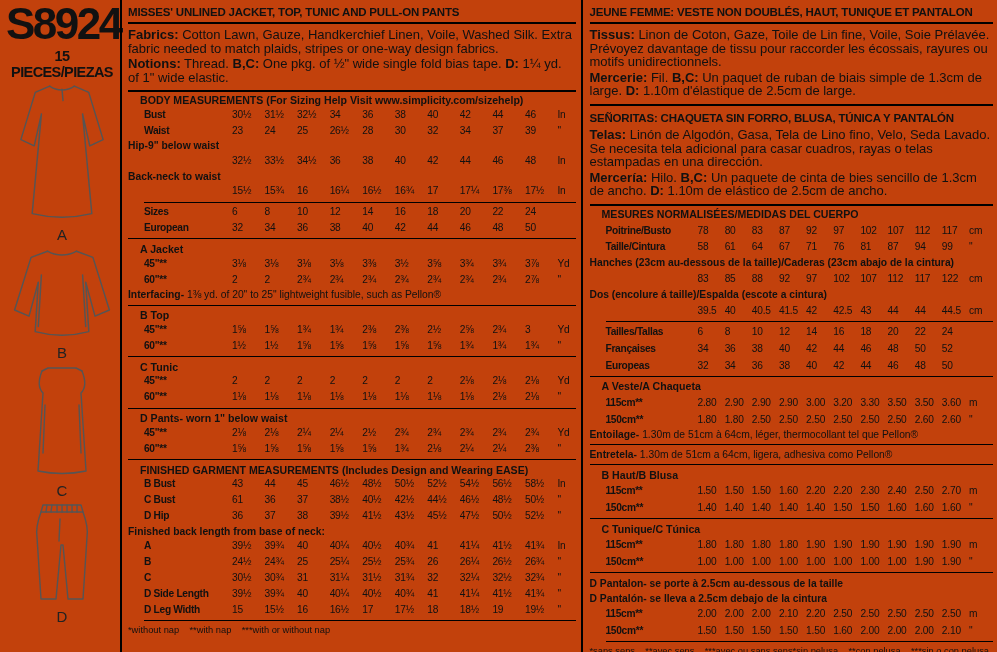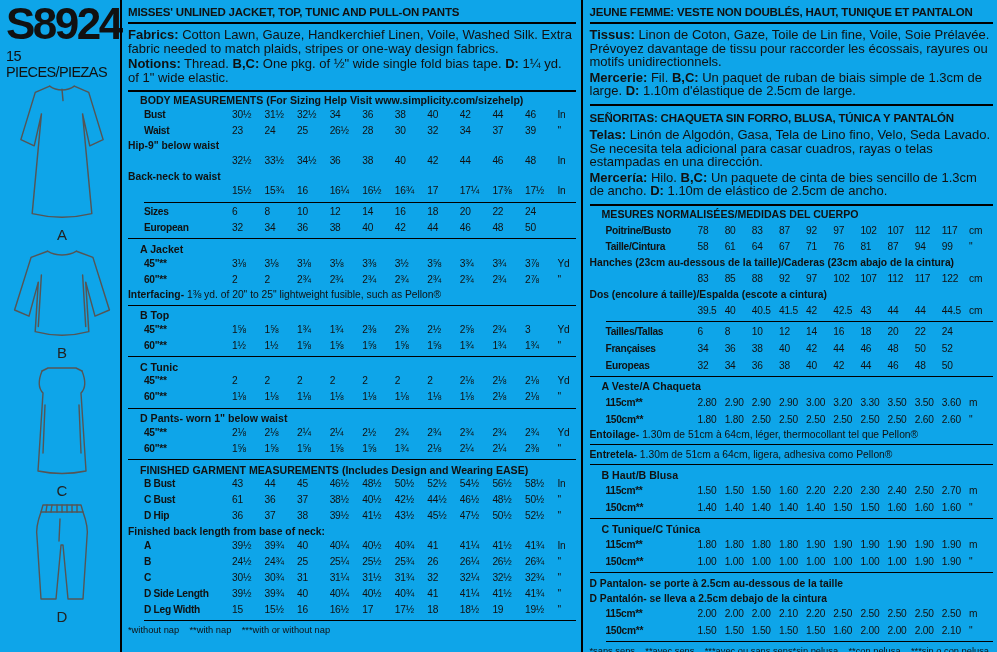--- a/index.html
+++ b/index.html
@@ -1,24 +1,24 @@
 <!DOCTYPE html>
 <html><head>
 <meta charset="utf-8">
 <style>
   html,body{margin:0;padding:0;background:#e8e8e8;}
   .sheet{
-    width:997px;height:652px;background:#0ea5e9;color:#111;
+    width:997px;height:652px;background:#c2410c;color:#111;
     font-family:"Liberation Sans",sans-serif;
     display:flex;overflow:hidden;box-sizing:border-box;
   }
   
   .col-left{width:120px;box-sizing:border-box;padding:2px 2px 0 6px;display:flex;flex-direction:column;}
   .brand-number{font-size:44px;font-weight:bold;letter-spacing:-2.5px;line-height:1.0;}
-  .pieces-line{font-size:14.5px;font-weight:normal;letter-spacing:-0.6px;margin-top:2px;}
+  .pieces-line{font-size:14.5px;font-weight:bold;letter-spacing:-0.6px;margin-top:2px;text-align:center;}
   .figure{display:flex;flex-direction:column;align-items:center;}
   .figure svg{display:block;}
   .figure-label{font-size:15px;line-height:18px;color:#222;}
   
   .col-mid{width:508px;box-sizing:border-box;border-left:2px solid #000;border-right:2px solid #000;
     padding:0 5px 0 6px;display:flex;flex-direction:column;}
   .col-right{flex:1;box-sizing:border-box;padding:0 4px 0 7px;display:flex;flex-direction:column;}
   .col-title{font-weight:bold;font-size:11.5px;letter-spacing:-0.2px;padding:6px 0 4px;border-bottom:2px solid #000;}
   .para-wrap{border-bottom:2px solid #000;padding:2px 0 4px;}
   .para{font-size:13px;line-height:13.6px;margin:2px 0;}

